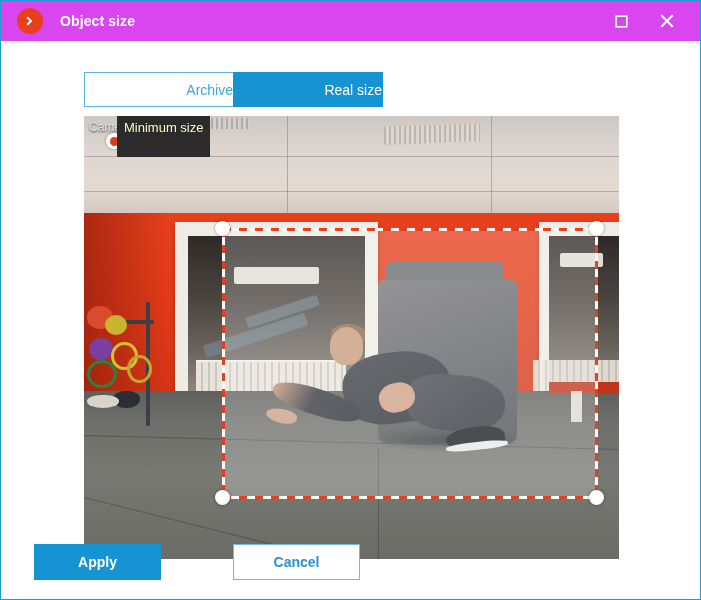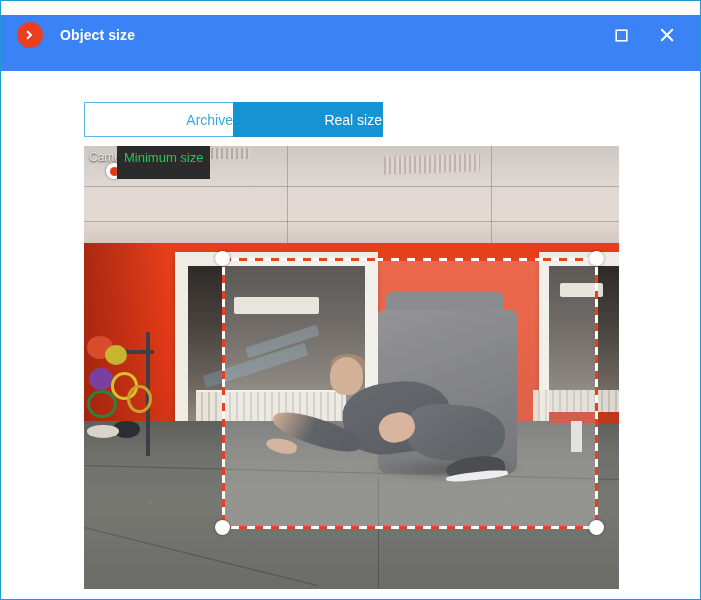--- a/index.html
+++ b/index.html
@@ -23,26 +23,25 @@
     border: 1px solid #1f9bd4;
     background: #ffffff;
     display: flex;
     flex-direction: column;
   }
 
   
   .titlebar {
     height: 40px;
     min-height: 40px;
-    background: #3b82f6;
-    display: flex;
-    align-items: center;
-    padding: 0 0 16px 16px;
+    background: #d946ef;
+    display: flex;
+    align-items: center;
+    padding: 0 0 0 16px;
     position: relative;
-    margin-top: 14px;
   }
   .app-icon {
     width: 26px;
     height: 26px;
     border-radius: 50%;
     background: #e8401f;
     display: flex;
     align-items: center;
     justify-content: center;
     flex: 0 0 auto;
@@ -402,23 +401,23 @@
   }
   .handle.tl { left: -8px; top: -8px; }
   .handle.tr { right: -8px; top: -8px; }
   .handle.bl { left: -8px; bottom: -8px; }
   .handle.br { right: -8px; bottom: -8px; }
 
   
   .tooltip {
     position: absolute;
     background: #2b2b2b;
-    color: #22c55e;
+    color: #fef9c3;
     font-size: 13px;
-    padding: 3px 7px 12px 7px;
+    padding: 3px 7px 20px 7px;
     white-space: nowrap;
     line-height: 1.35;
   }
   .tt-min { left: 33px; top: 0px; }
   .tt-max { left: 145px; top: 90px; }
 
   
   .footer {
     position: absolute;
     left: 33px;
@@ -570,15 +569,23 @@
         <div class="sel-edge v left"></div>
         <div class="sel-edge v right"></div>
         <div class="handle tl"></div>
         <div class="handle tr"></div>
         <div class="handle bl"></div>
         <div class="handle br"></div>
       </div>
 
     </div>
 
+    <div class="footer">
+      <div class="btn primary">
+        <span>Apply</span>
+      </div>
+      <div class="btn secondary">
+        <span>Cancel</span>
+      </div>
+    </div>
 
   </div>
 </div>
 
 </body></html>

